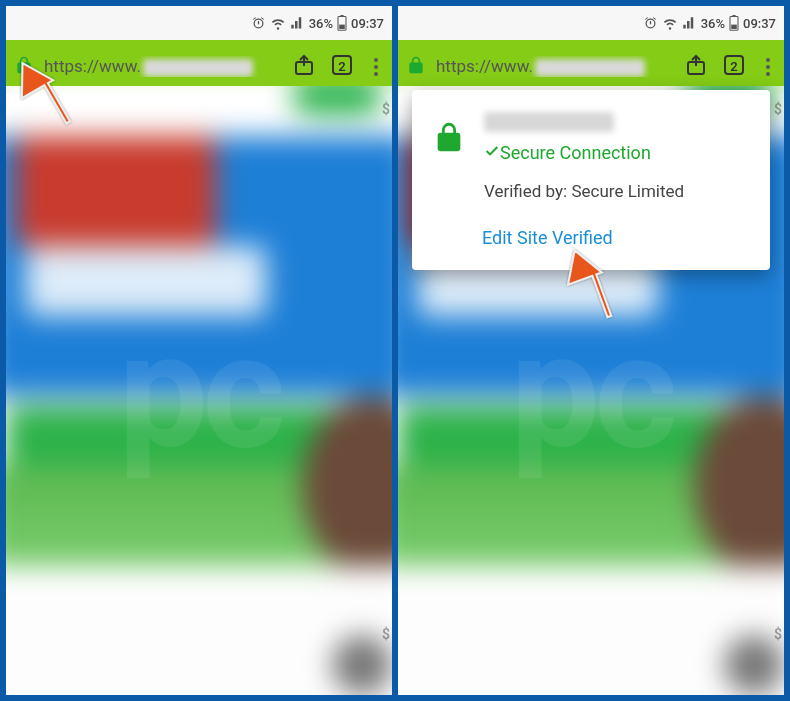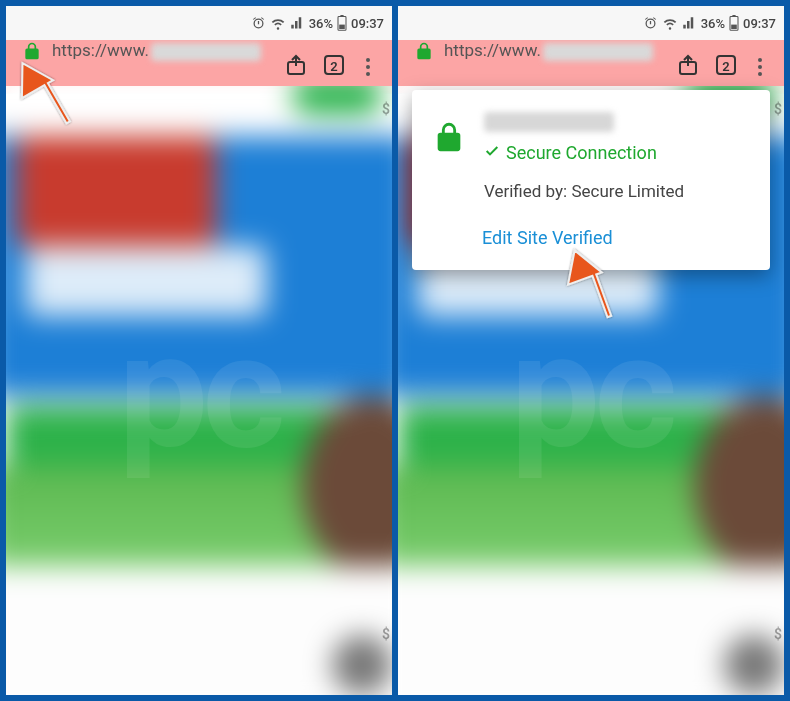--- a/index.html
+++ b/index.html
@@ -34,24 +34,25 @@
     font-size: 13px;
     color: #555;
     font-weight: 500;
   }
   .status-icon { display: inline-flex; }
   .battery-text, .time-text { font-size: 13px; color: #444; }
 
   
   .toolbar {
     height: 54px;
-    background: #fca5a5;
+    background: #84cc16;
     border-bottom: 1px solid #ccc;
     display: flex;
-    padding: 0 16px;
+    align-items: center;
+    padding: 0 8px;
     gap: 10px;
   }
   .lock-small { flex-shrink: 0; }
   .url-text {
     flex: 1;
     font-size: 17px;
     color: #555;
     white-space: nowrap;
     overflow: hidden;
     position: relative;
@@ -134,21 +135,21 @@
   .popup-lock { flex-shrink: 0; margin-top: 6px; }
   .popup-text { flex: 1; }
   .site-name-blur {
     width: 130px; height: 20px;
     background: #d7d7d7;
     filter: blur(3px);
     border-radius: 4px;
     margin-bottom: 10px;
   }
   .secure-line {
-    display: flex; align-items: center; gap: 6px;
+    display: flex; align-items: center; 
     color: #1fa82f;
     font-size: 18px;
     font-weight: 400;
     margin-bottom: 18px;
   }
   .verified-line {
     color: #444;
     font-size: 17px;
     margin-bottom: 26px;
   }

